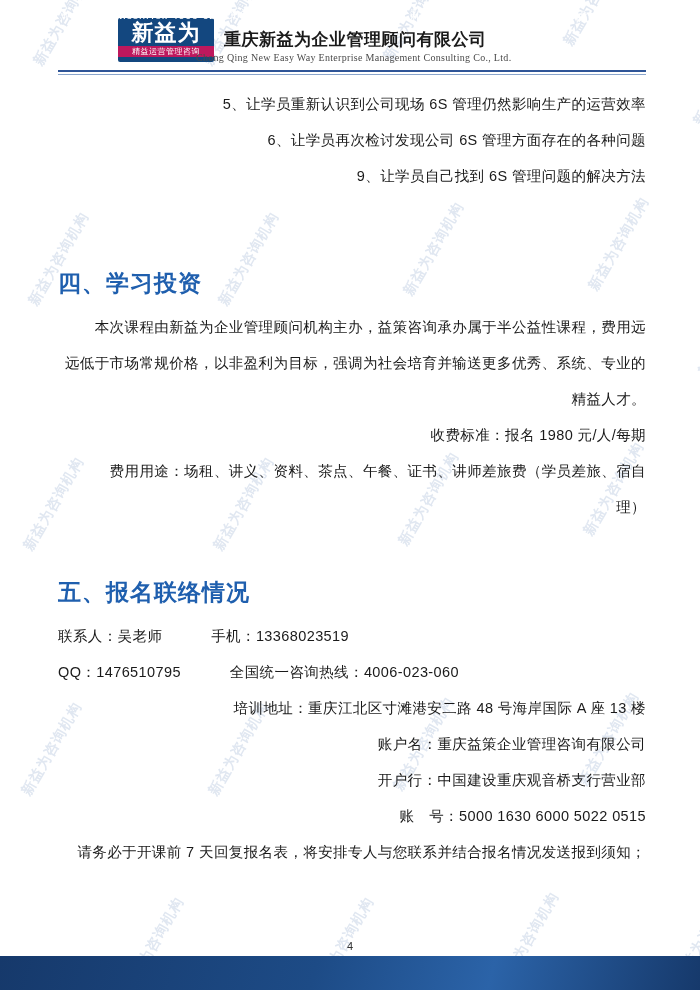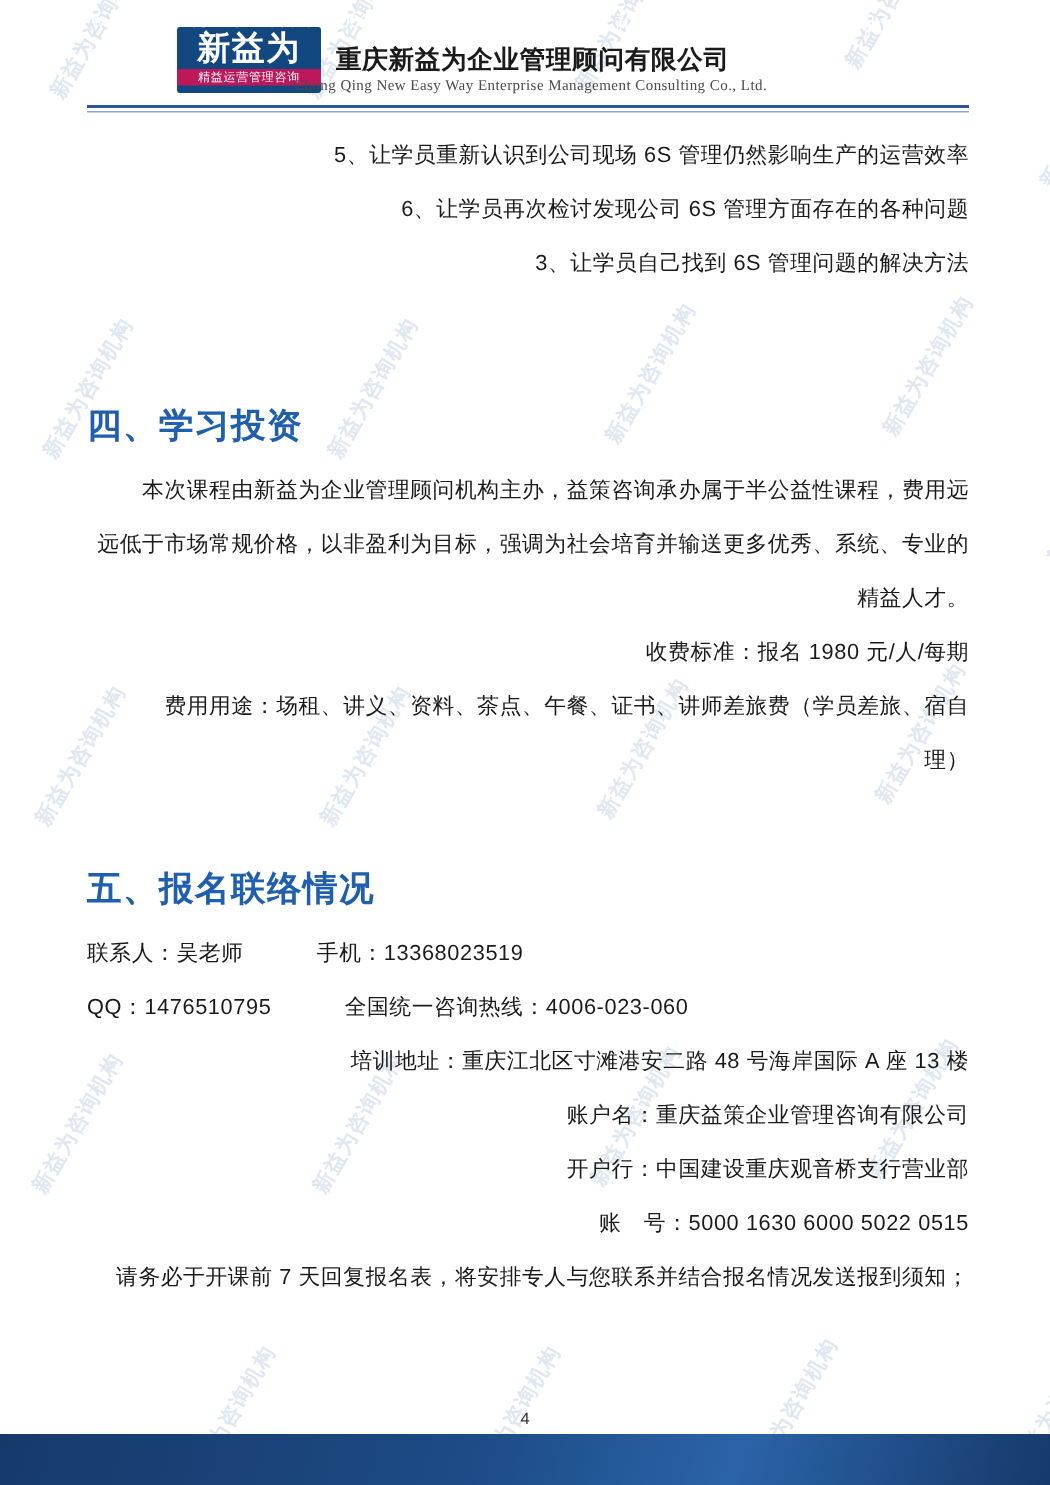--- a/index.html
+++ b/index.html
@@ -251,21 +251,21 @@
     <div class="company-cn">重庆新益为企业管理顾问有限公司</div>
     <div class="company-en">Chong Qing New Easy Way Enterprise Management Consulting Co., Ltd.</div>
     <div class="header-rule"></div>
     <div class="header-rule-thin"></div>
   </div>
 
   <div class="content">
 
     <div class="para">5、让学员重新认识到公司现场 6S 管理仍然影响生产的运营效率</div>
     <div class="para">6、让学员再次检讨发现公司 6S 管理方面存在的各种问题</div>
-    <div class="para">3、让学员自己找到 6S 管理问题的解决方法</div>
+    <div class="para">9、让学员自己找到 6S 管理问题的解决方法</div>
 
     <div class="spacer-lg"></div>
 
     <div class="section-title">四、学习投资</div>
 
     <div class="para indent">本次课程由新益为企业管理顾问机构主办，益策咨询承办属于半公益性课程，费用远远低于市场常规价格，以非盈利为目标，强调为社会培育并输送更多优秀、系统、专业的精益人才。</div>
     <div class="para indent2">收费标准：报名 1980 元/人/每期</div>
     <div class="para indent2">费用用途：场租、讲义、资料、茶点、午餐、证书、讲师差旅费（学员差旅、宿自理）</div>
 
     <div class="spacer-md"></div>

